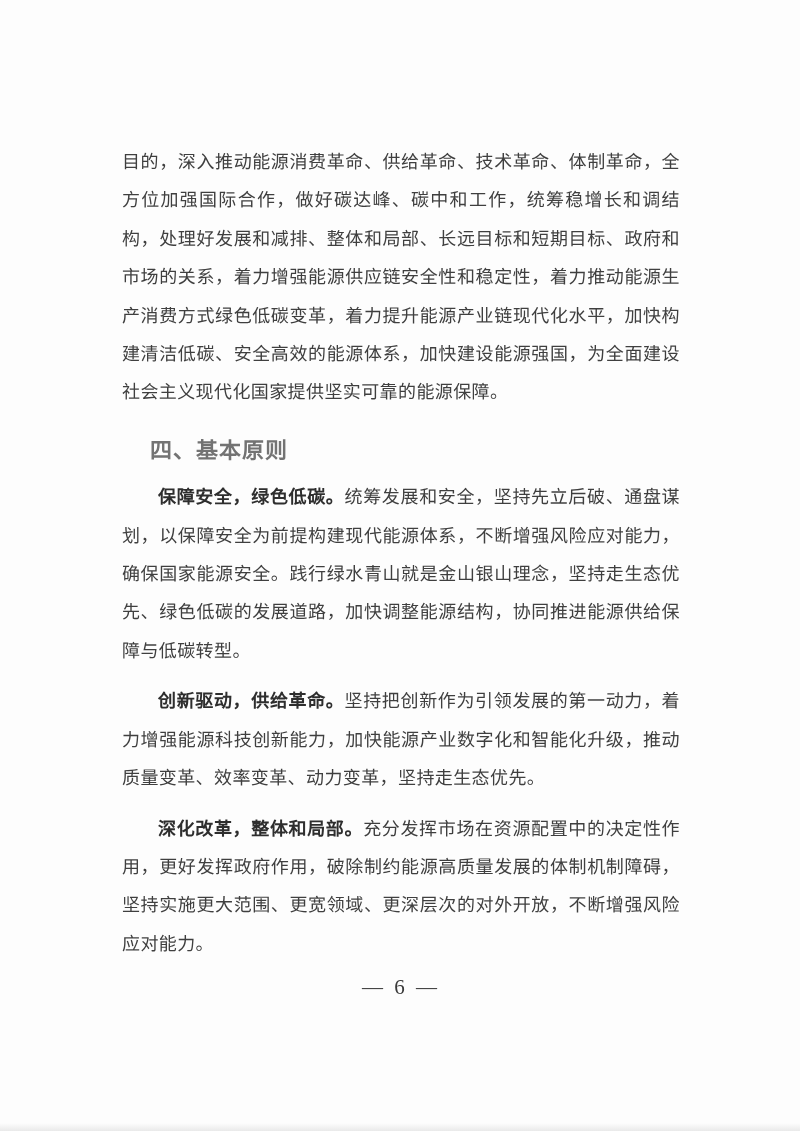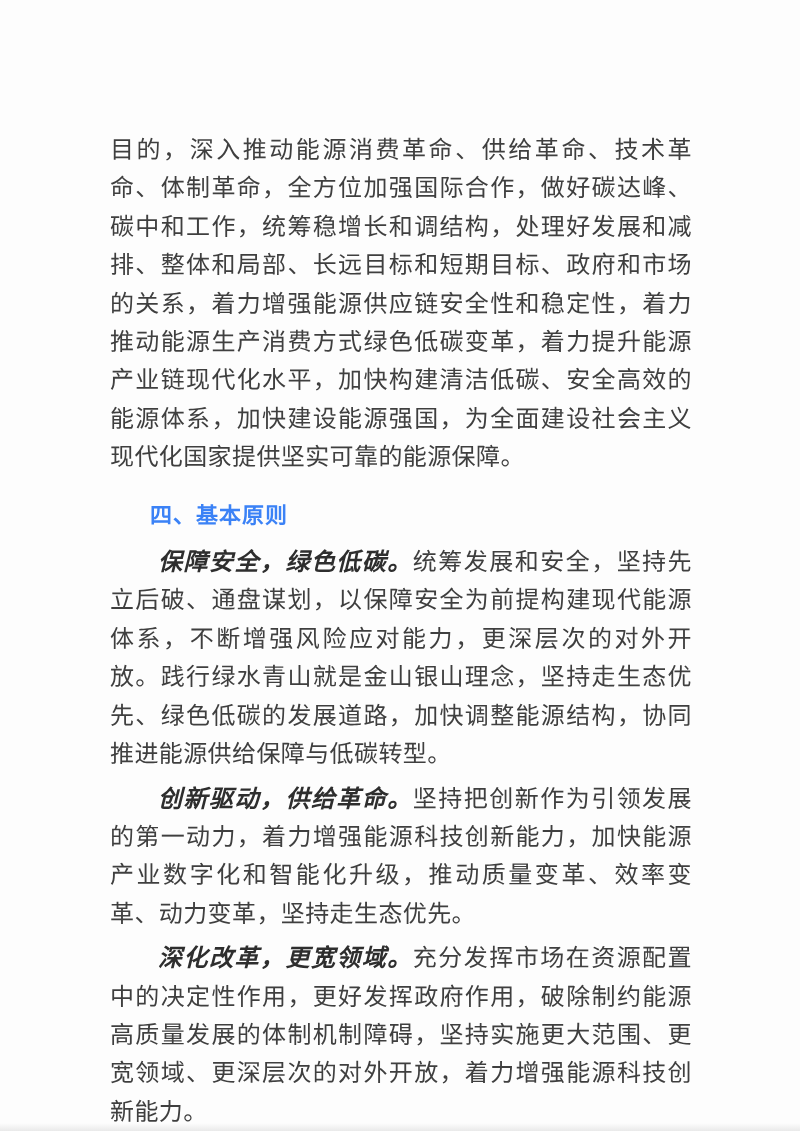--- a/index.html
+++ b/index.html
@@ -16,42 +16,41 @@
     font-family: "Liberation Serif", "DejaVu Serif", serif;
     color: #3f3f3f;
   }
   .content {
     position: absolute;
     left: 110px;
     top: 131px;
     width: 582px;
   }
   .para {
-    margin: 0;
-    font-size: 24px;
+    margin: 12px;
+    font-size: 18px;
     line-height: 38.4px;
     text-align: justify;
     letter-spacing: 0.4px;
     color: #3f3f3f;
   }
   .para-indent {
     text-indent: 2em;
     margin-top: 6px;
   }
   .lead {
     font-weight: 700;
     color: #2e2e2e;
-    font-style: italic;
   }
   .heading {
     font-family: "Liberation Sans", "DejaVu Sans", sans-serif;
     font-weight: 700;
     font-size: 22px;
     line-height: 38.4px;
-    color: #3b82f6;
+    color: #737373;
     letter-spacing: 1px;
     margin: 20px 0 8px 0;
     padding-left: 40px;
   }
   .page-number {
     text-align: center;
     font-size: 21px;
     letter-spacing: 3px;
     margin-top: 4px;
     color: #3a3a3a;
@@ -68,23 +67,23 @@
 </head>
 <body>
 
 <div class="page">
   <div class="content">
 
     <p class="para">目的，深入推动能源消费革命、供给革命、技术革命、体制革命，全方位加强国际合作，做好碳达峰、碳中和工作，统筹稳增长和调结构，处理好发展和减排、整体和局部、长远目标和短期目标、政府和市场的关系，着力增强能源供应链安全性和稳定性，着力推动能源生产消费方式绿色低碳变革，着力提升能源产业链现代化水平，加快构建清洁低碳、安全高效的能源体系，加快建设能源强国，为全面建设社会主义现代化国家提供坚实可靠的能源保障。</p>
 
     <h2 class="heading">四、基本原则</h2>
 
-    <p class="para para-indent"><b class="lead">保障安全，绿色低碳。</b><span>统筹发展和安全，坚持先立后破、通盘谋划，以保障安全为前提构建现代能源体系，不断增强风险应对能力，更深层次的对外开放。践行绿水青山就是金山银山理念，坚持走生态优先、绿色低碳的发展道路，加快调整能源结构，协同推进能源供给保障与低碳转型。</span></p>
+    <p class="para para-indent"><b class="lead">保障安全，绿色低碳。</b><span>统筹发展和安全，坚持先立后破、通盘谋划，以保障安全为前提构建现代能源体系，不断增强风险应对能力，确保国家能源安全。践行绿水青山就是金山银山理念，坚持走生态优先、绿色低碳的发展道路，加快调整能源结构，协同推进能源供给保障与低碳转型。</span></p>
 
     <p class="para para-indent"><b class="lead">创新驱动，供给革命。</b><span>坚持把创新作为引领发展的第一动力，着力增强能源科技创新能力，加快能源产业数字化和智能化升级，推动质量变革、效率变革、动力变革，坚持走生态优先。</span></p>
 
-    <p class="para para-indent"><b class="lead">深化改革，更宽领域。</b><span>充分发挥市场在资源配置中的决定性作用，更好发挥政府作用，破除制约能源高质量发展的体制机制障碍，坚持实施更大范围、更宽领域、更深层次的对外开放，着力增强能源科技创新能力。</span></p>
+    <p class="para para-indent"><b class="lead">深化改革，整体和局部。</b><span>充分发挥市场在资源配置中的决定性作用，更好发挥政府作用，破除制约能源高质量发展的体制机制障碍，坚持实施更大范围、更宽领域、更深层次的对外开放，不断增强风险应对能力。</span></p>
 
     <div class="page-number">— 6 —</div>
   </div>
 
   <div class="bottom-shade"></div>
 </div>
 
 </body></html>

